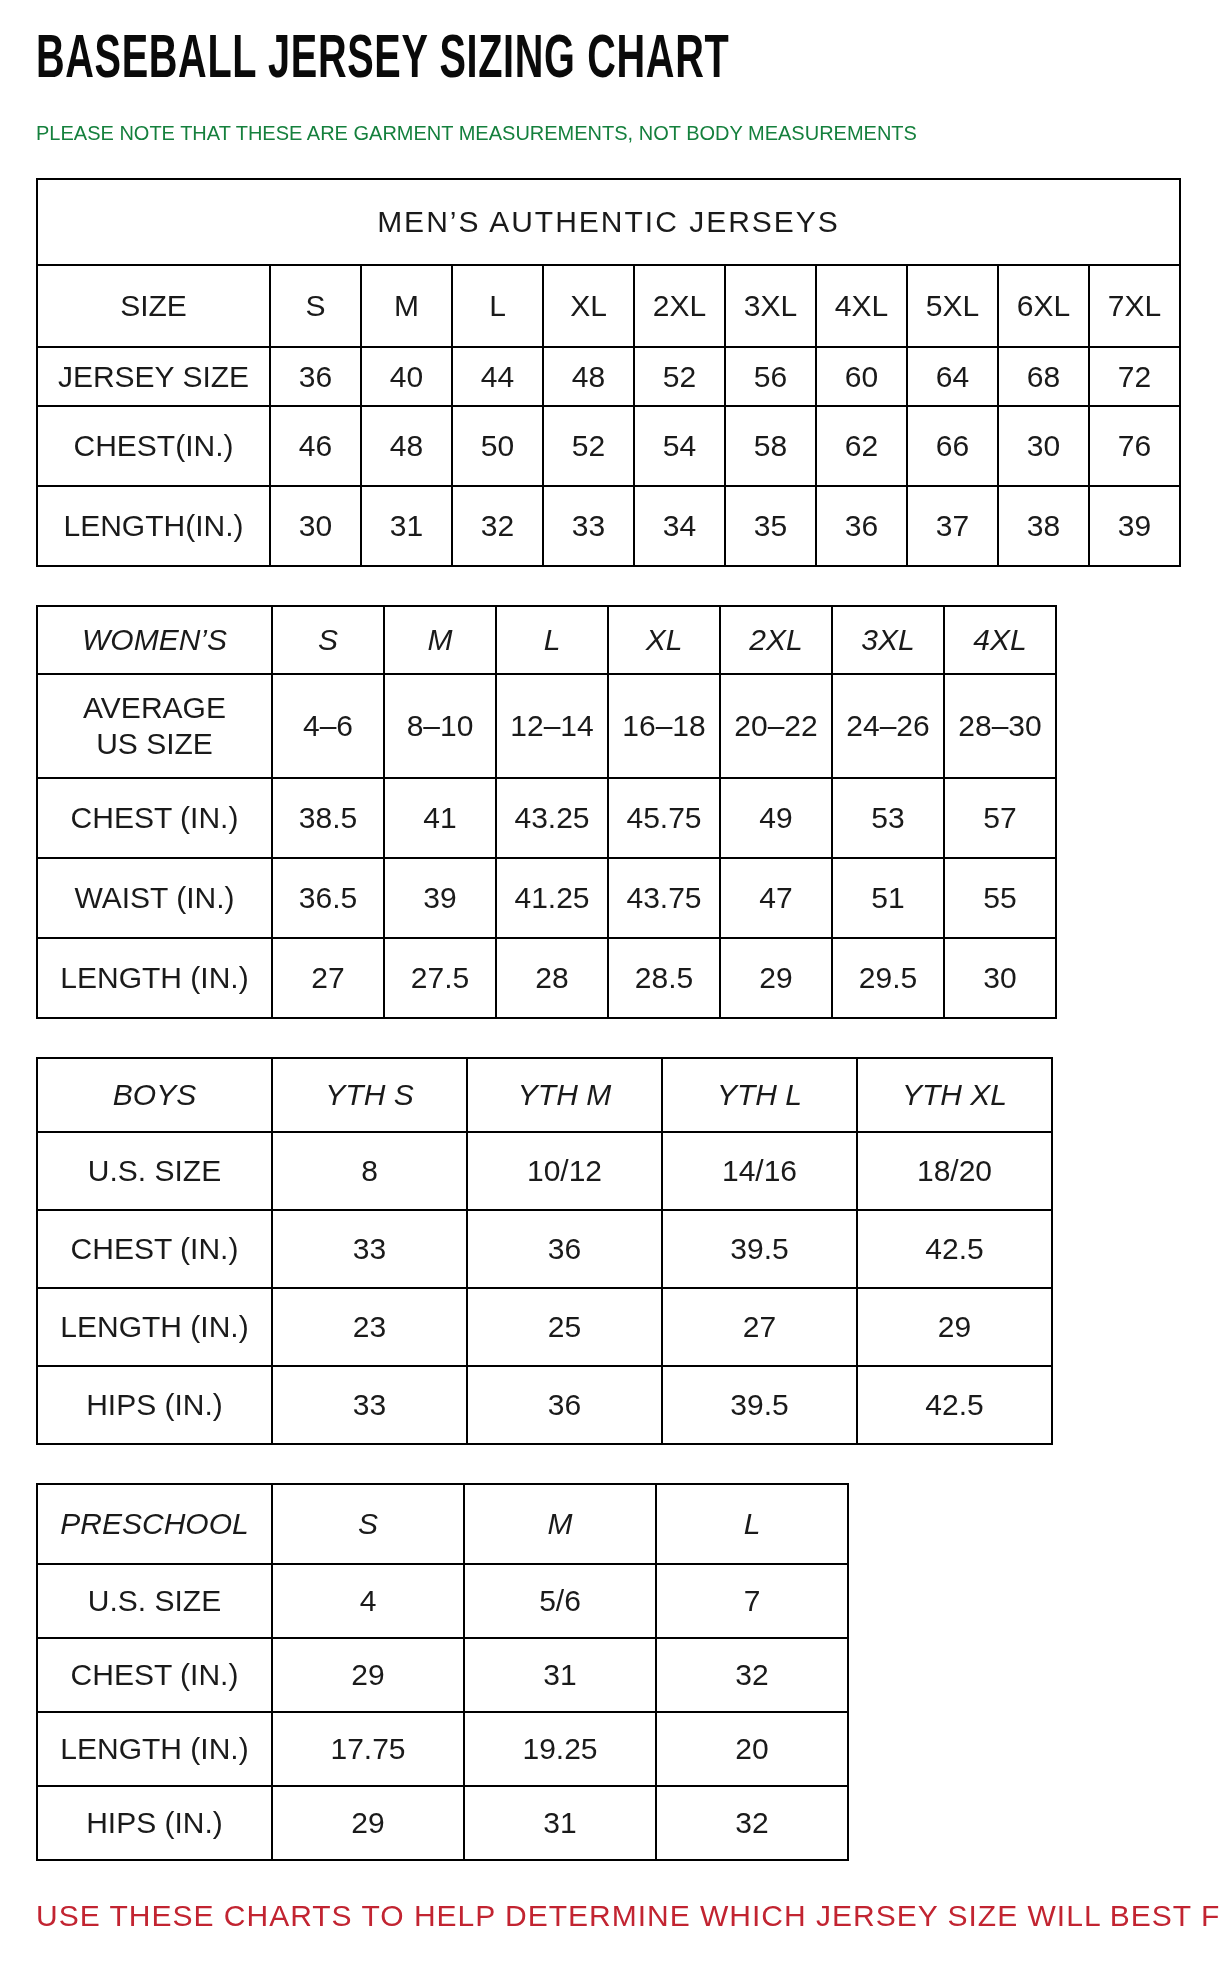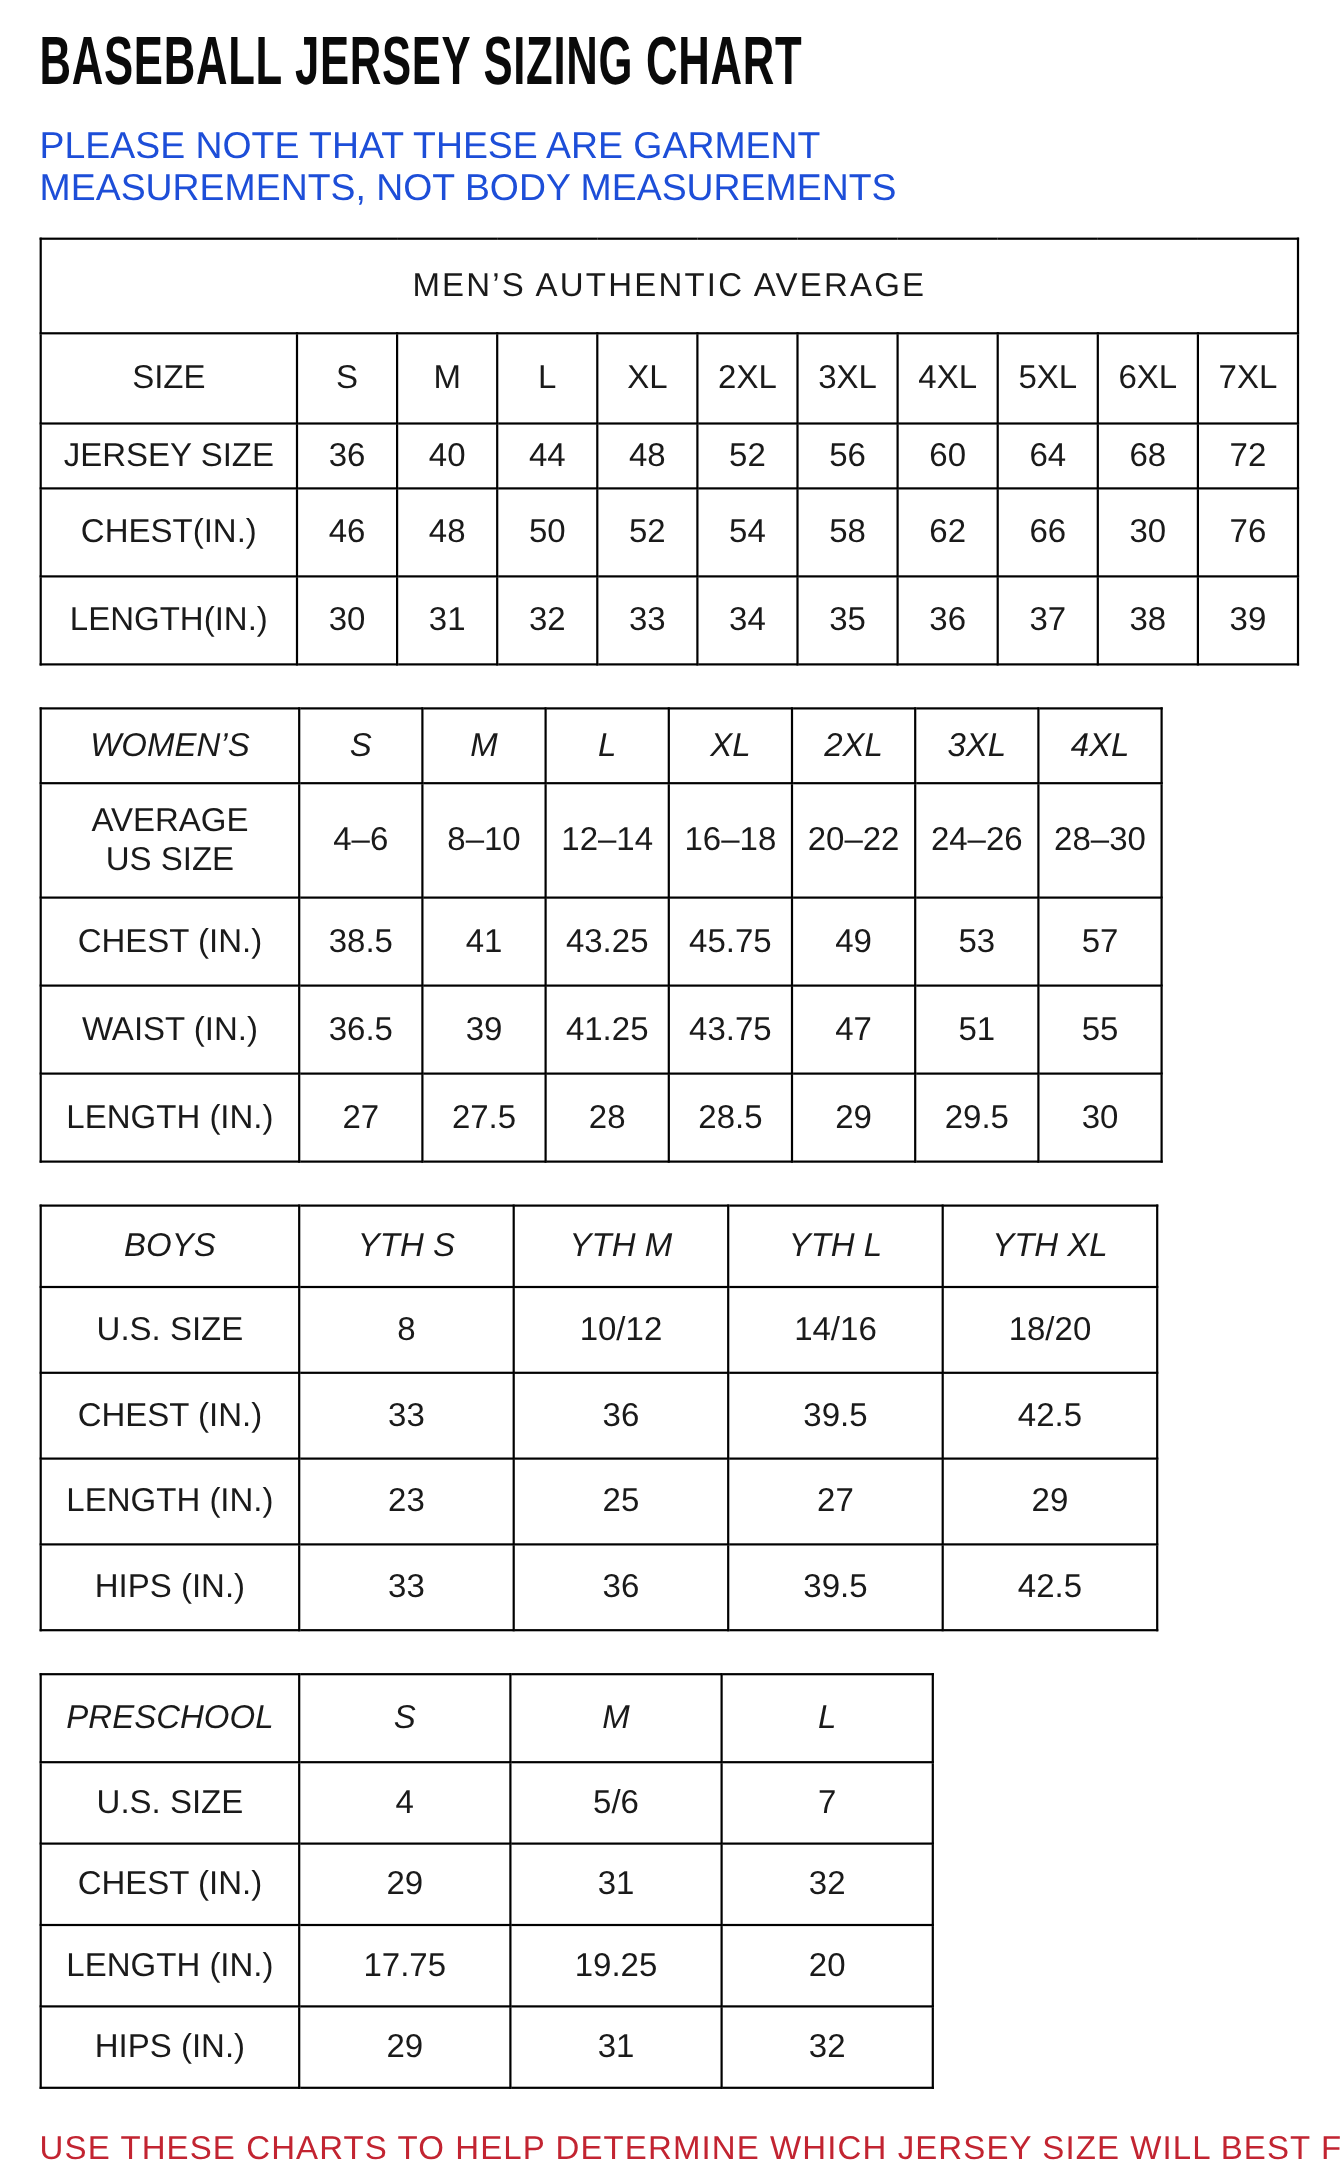--- a/index.html
+++ b/index.html
@@ -22,23 +22,23 @@
     display: inline-block;
     transform: scaleX(0.64);
     transform-origin: left center;
     font-weight: bold;
     font-size: 62px;
     letter-spacing: 1px;
     color: #0a0a0a;
   }
   .note {
     width: 900px;
-    font-size: 34px;
+    font-size: 20px;
     line-height: 38px;
-    color: #1d4ed8;
+    color: #15803d;
     margin: 16px 0 26px 0;
   }
 
   table.sz {
     border-collapse: collapse;
     table-layout: fixed;
     margin: 0 0 38px 0;
     border: 2px solid #000;
   }
   table.sz td {
@@ -100,21 +100,21 @@
         <col style="width:91px">
         <col style="width:91px">
         <col style="width:91px">
         <col style="width:91px">
         <col style="width:91px">
         <col style="width:91px">
         <col style="width:91px">
     </colgroup>
     <tbody>
         <tr style="height:86px">
-      <td class="banner" colspan="11">MEN’S AUTHENTIC AVERAGE</td>
+      <td class="banner" colspan="11">MEN’S AUTHENTIC JERSEYS</td>
     </tr>
     <tr style="height:82px">
       <td class="rlabel">SIZE</td>
       <td>S</td>
       <td>M</td>
       <td>L</td>
       <td>XL</td>
       <td>2XL</td>
       <td>3XL</td>
       <td>4XL</td>

